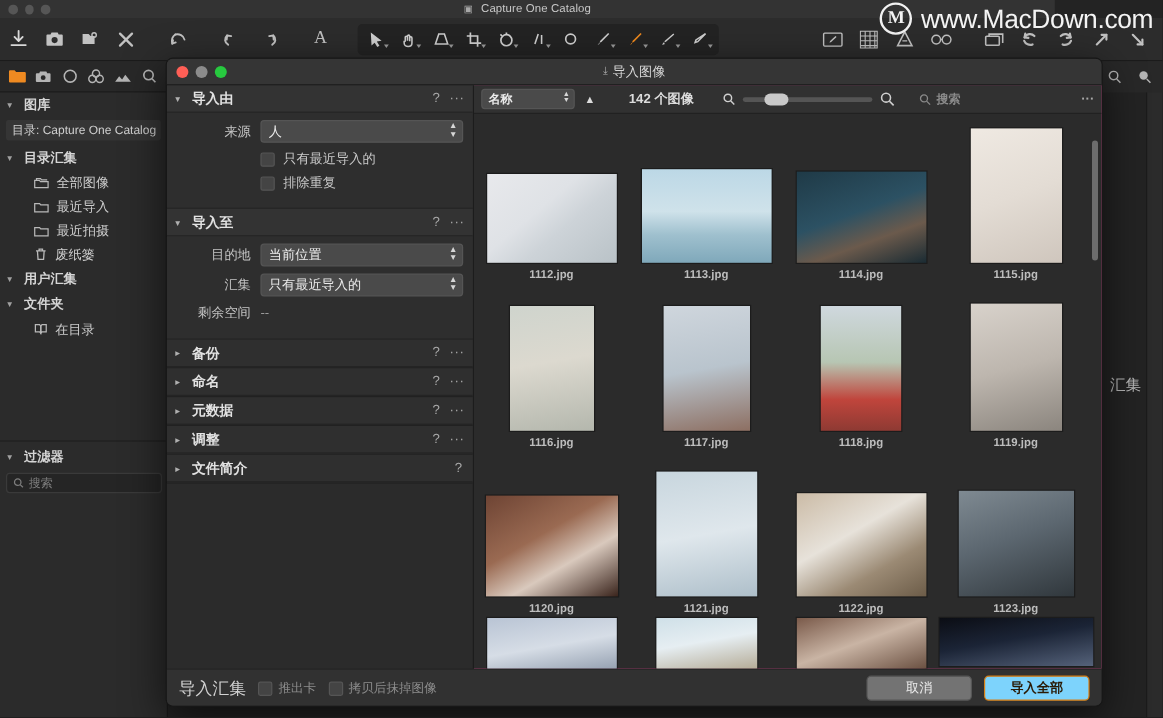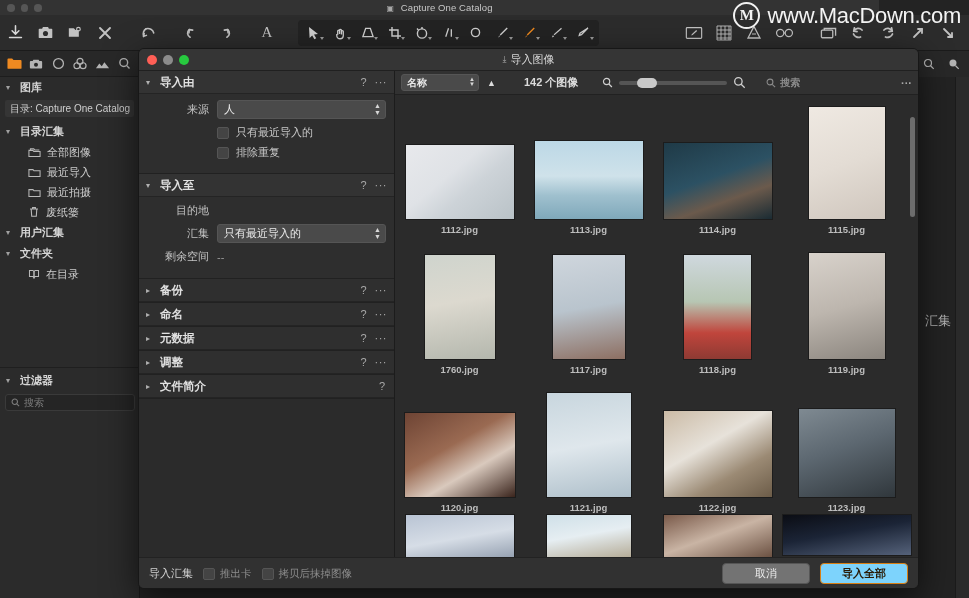--- a/index.html
+++ b/index.html
@@ -270,21 +270,21 @@
     position: absolute; right: 3px; top: 22px;
     width: 5px; height: 100px; border-radius: 3px; background: #6d6d6d;
   }
 
   
   .dlg-footer {
     height: 32px; background: #313131;
     border-top: 1px solid #222;
     display: flex; align-items: center; padding: 0 10px; gap: 10px;
   }
-  .f-label { font-size: 11px; color: #d2d2d2; }
+  .f-label { font-size: 14px; color: #d2d2d2; }
   .f-select {
     width: 132px; height: 19px; background: #4a4a4a;
     border: 1px solid #555; border-radius: 3px;
     display: flex; align-items: center; padding: 0 6px;
     font-size: 10.5px; color: #ededed; position: relative;
   }
   .f-select .steppers {
     position: absolute; right: 4px; top: 2px;
     display: flex; flex-direction: column; line-height: 6px;
   }
@@ -700,20 +700,27 @@
         <div class="panel">
           <div class="panel-head">
             <span class="chev">▾</span>
             <span class="ttl">导入至</span>
             <span class="q">?</span>
             <span class="dots">···</span>
           </div>
           <div class="panel-body">
             <div class="row">
               <span class="lbl">目的地</span>
+              <div class="select">
+                <span>当前位置</span>
+                <span class="steppers">
+                    <span>▲</span>
+                    <span>▼</span>
+                  </span>
+              </div>
             </div>
             <div class="row">
               <span class="lbl">汇集</span>
               <div class="select">
                 <span>只有最近导入的</span>
                 <span class="steppers">
                     <span>▲</span>
                     <span>▼</span>
                   </span>
               </div>
@@ -824,21 +831,21 @@
             </div>
             <div class="thumb-cell">
               <div class="thumb-img" style="width:76px;height:112px;background-image:linear-gradient(160deg,#efe9e2 0%,#e3dcd4 50%,#cfc6bd 100%);"></div>
               <div class="thumb-cap">1115.jpg</div>
             </div>
           </div>
 
           <div class="thumb-row" style="height:140px;align-items:flex-end;">
             <div class="thumb-cell">
               <div class="thumb-img" style="width:70px;height:104px;background-image:linear-gradient(170deg,#cfd4cd 0%,#dcd9cf 45%,#b4b7ad 100%);"></div>
-              <div class="thumb-cap">1760.jpg</div>
+              <div class="thumb-cap">1116.jpg</div>
             </div>
             <div class="thumb-cell">
               <div class="thumb-img" style="width:72px;height:104px;background-image:linear-gradient(170deg,#cfd6dd 0%,#b9c4cd 50%,#8d6f62 100%);"></div>
               <div class="thumb-cap">1117.jpg</div>
             </div>
             <div class="thumb-cell">
               <div class="thumb-img" style="width:67px;height:104px;background-image:linear-gradient(180deg,#cfd8de 0%,#b7c6b3 45%,#c0453c 75%,#8e3a33 100%);"></div>
               <div class="thumb-cap">1118.jpg</div>
             </div>
             <div class="thumb-cell">

